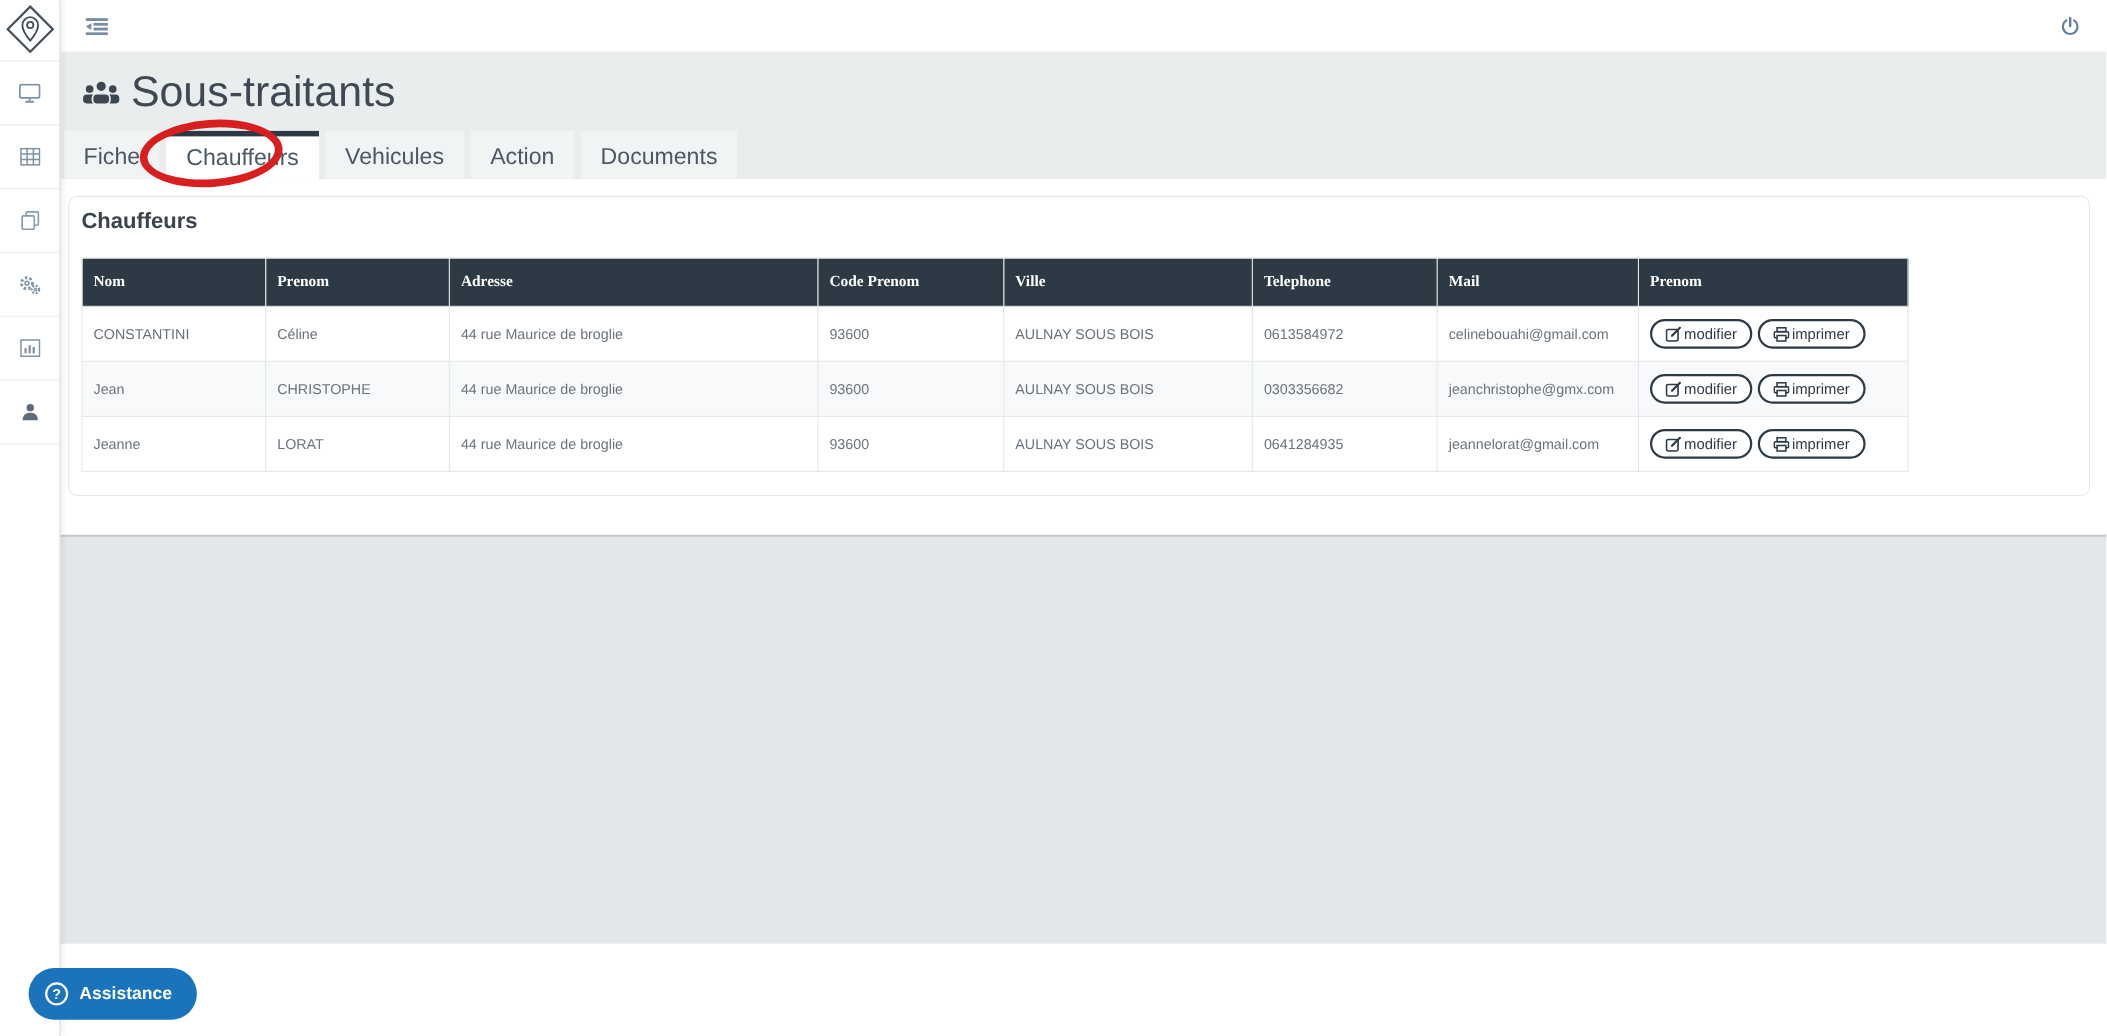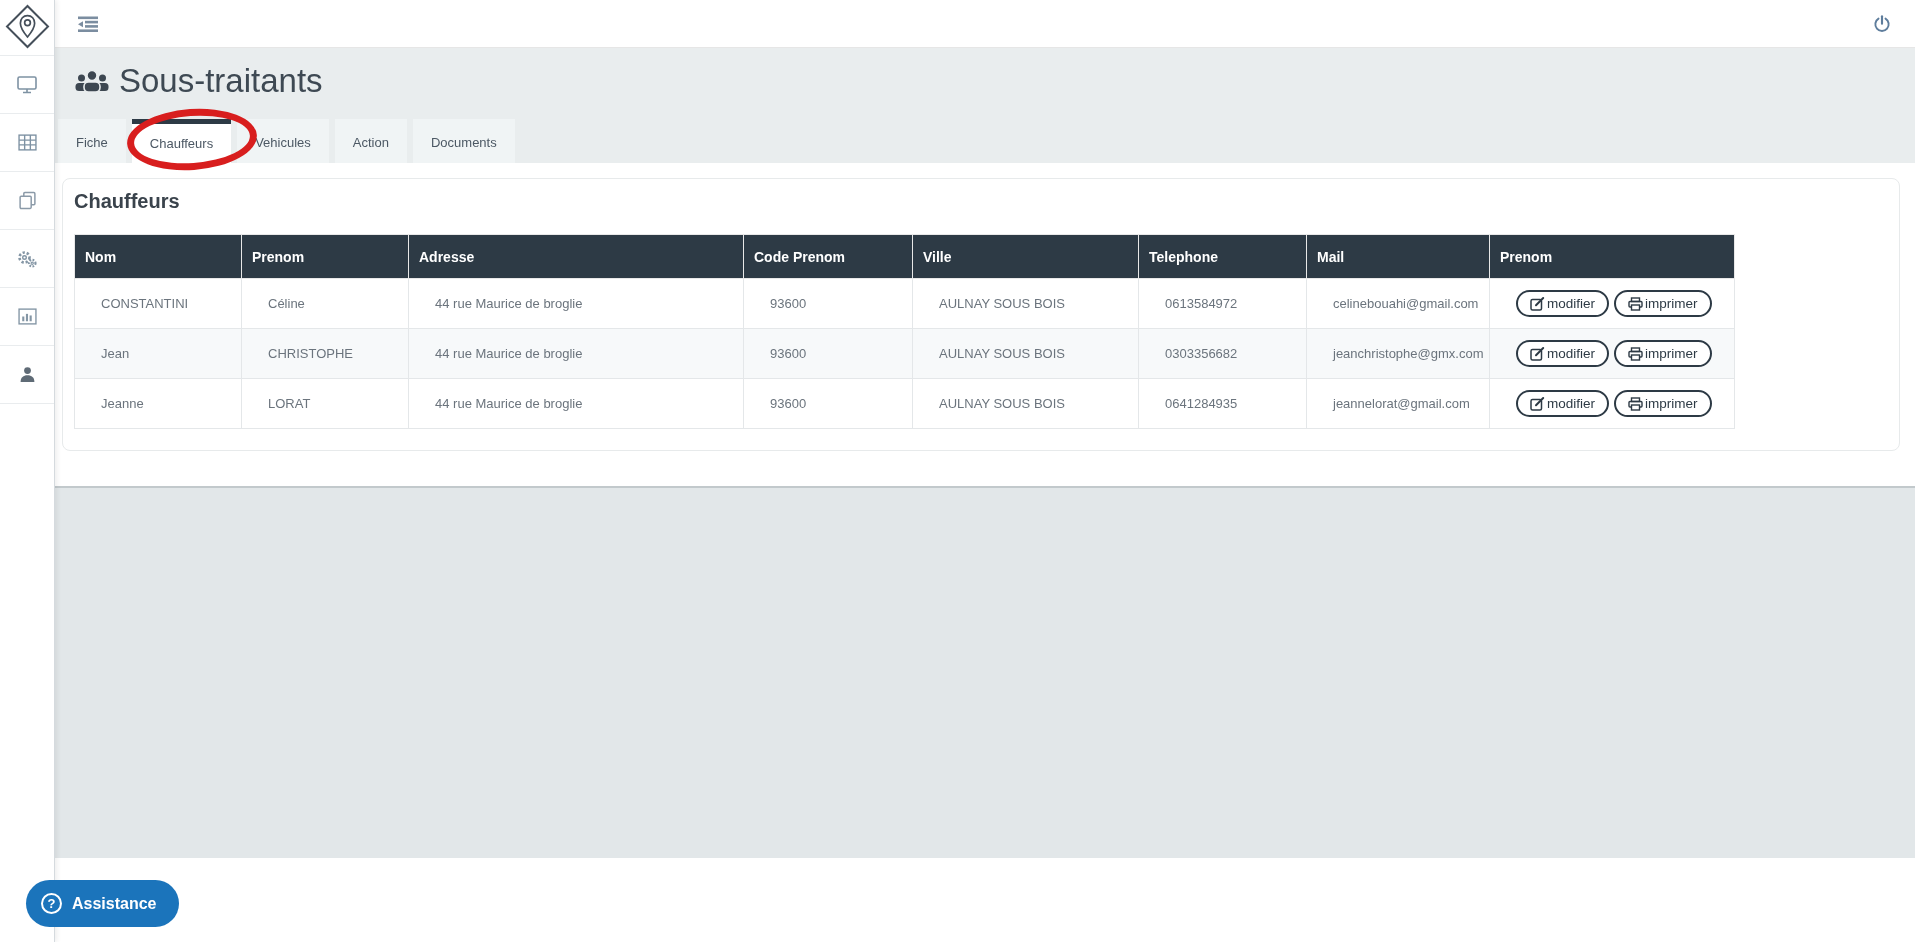--- a/index.html
+++ b/index.html
@@ -26,37 +26,37 @@
 
   
   .main { flex:1; display:flex; flex-direction:column; min-width:0; }
 
   .topbar { height:48px; background:#fff; border-bottom:1px solid #e6e6e6;
     display:flex; align-items:center; justify-content:space-between; padding:0 22px 0 20px; flex:none; }
   .icon-btn { background:none; border:none; padding:2px; cursor:pointer; display:flex; align-items:center; }
 
   .header-band { height:115px; background:#e9edee; display:flex; flex-direction:column; flex:none; }
   .page-title { margin:14px 0 0 20px; display:flex; align-items:center; gap:10px;
-    font-size:33px; color:#3e4953; }
+    font-size:39px; color:#3e4953; }
   .tabs { margin-top:auto; padding-left:3px; display:flex; gap:6px; position:relative; }
   .tab { height:44px; line-height:40px; padding:0 18px; background:#f0f4f5; color:#4c5864;
-    font-size:13px; border:none; border-top:4px solid transparent; cursor:pointer;
+    font-size:21px; border:none; border-top:4px solid transparent; cursor:pointer;
     font-family:inherit; }
   .tab.active { background:#fff; border-top:5px solid #2d3a45; line-height:39px; }
 
   .content-band { height:323px; background:#fff; position:relative; flex:none; }
   .panel { position:absolute; left:7px; right:15px; top:15px; height:273px;
     border:1px solid #e7eaeb; border-radius:8px; background:#fff; padding:11px 0 0 11px; }
   .section-heading { font-size:20px; font-weight:bold; color:#3a434c; margin:0; }
 
   table.data { border-collapse:collapse; table-layout:fixed; width:1660px; margin-top:21px; }
   table.data th { background:#2d3a45; color:#fff; font-size:14px; font-weight:bold;
-    text-align:left; height:44px; padding:0 10px; border:1px solid #e8e8e8; }
+    text-align:left; height:44px; padding:0 10px; border:1px solid #e8e8e8;font-family:Liberation Serif, serif; }
   table.data td { border:1px solid #e4e7e9; font-size:13px; color:#6b747d;
-    height:50px; padding:0 26px; vertical-align:middle; background:#fff; overflow:hidden; white-space:nowrap; }
+    height:50px; padding:0 10px; vertical-align:middle; background:#fff; overflow:hidden; white-space:nowrap; }
   table.data tbody tr:nth-child(even) td { background:#f7f9fa; }
 
   .pill-btn { display:inline-flex; align-items:center; gap:2px; border:2px solid #2d3a45;
     border-radius:15px; background:#fff; color:#2d3a45; font-size:13.5px; padding:4px 12px;
     cursor:pointer; font-family:inherit; margin-right:5px; }
 
   .gray-band { height:372px; background:#e2e7e9; border-top:2px solid #c2c9cc; flex:none; }
   .footer-strip { flex:1; background:#fff; }
 
   

